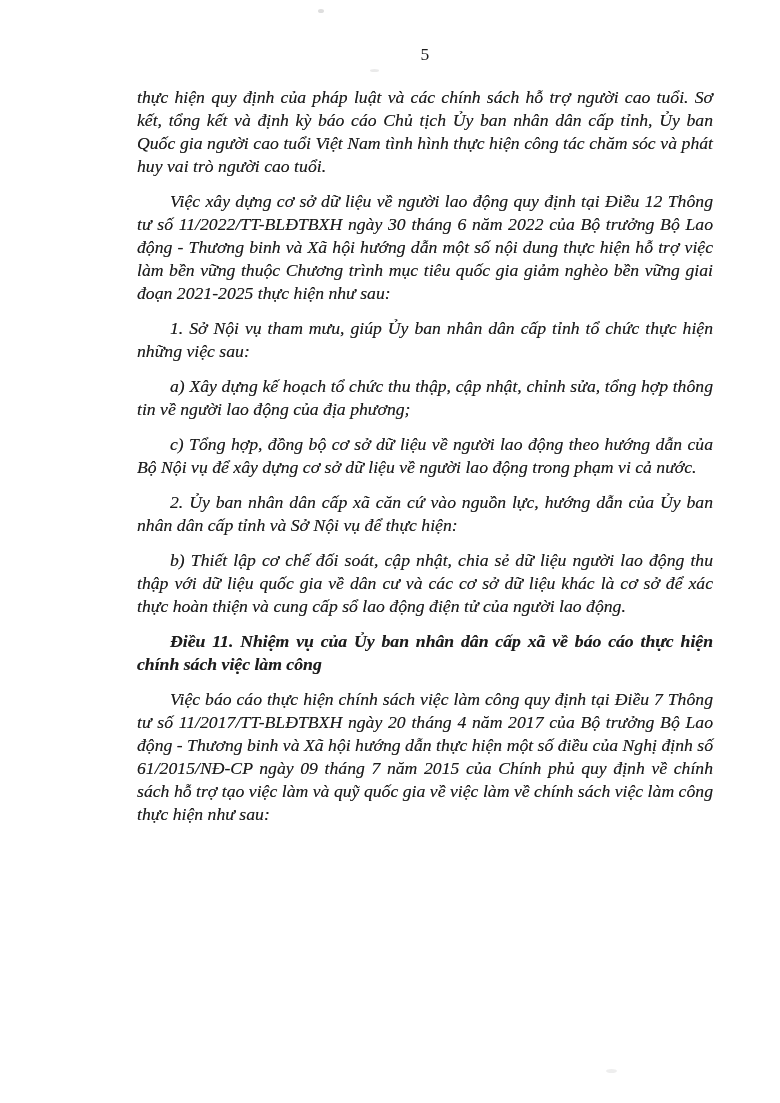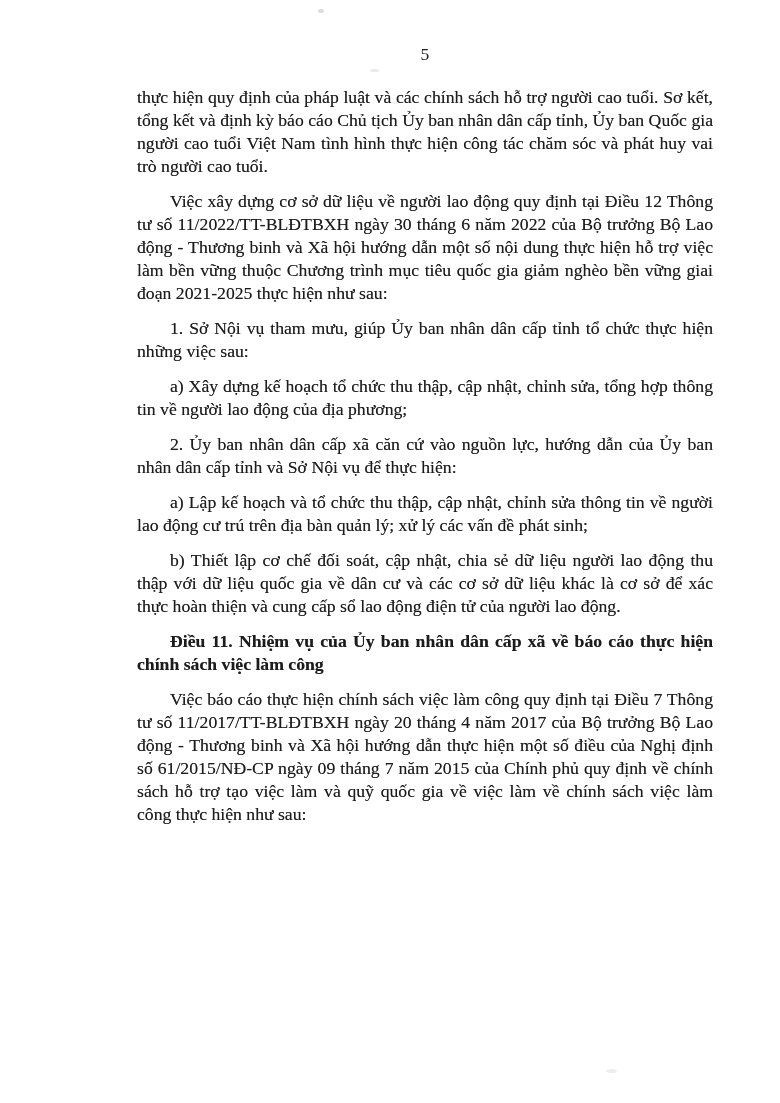--- a/index.html
+++ b/index.html
@@ -32,20 +32,21 @@
     left: 137px;
     width: 576px;
     font-size: 17.7px;
     line-height: 23px;
     text-align: justify;
     text-shadow: 0 0 0.5px rgba(20,20,20,0.55);
   }
   .content p {
     margin: 0 0 12px 0;
     text-indent: 33px;
+    font-style: italic;
   }
   .content p.cont {
     text-indent: 0;
   }
   .content p.h {
     font-weight: bold;
   }
   
   .speck {
     position: absolute;
@@ -75,24 +76,24 @@
     <p class="cont">thực hiện quy định của pháp luật và các chính sách hỗ trợ người cao tuổi. Sơ kết, tổng kết và định kỳ báo cáo Chủ tịch Ủy ban nhân dân cấp tỉnh, Ủy ban Quốc gia người cao tuổi Việt Nam tình hình thực hiện công tác chăm sóc và phát huy vai trò người cao tuổi.</p>
 
 
     <p>Việc xây dựng cơ sở dữ liệu về người lao động quy định tại Điều 12 Thông tư số 11/2022/TT-BLĐTBXH ngày 30 tháng 6 năm 2022 của Bộ trưởng Bộ Lao động - Thương binh và Xã hội hướng dẫn một số nội dung thực hiện hỗ trợ việc làm bền vững thuộc Chương trình mục tiêu quốc gia giảm nghèo bền vững giai đoạn 2021-2025 thực hiện như sau:</p>
 
     <p>1. Sở Nội vụ tham mưu, giúp Ủy ban nhân dân cấp tỉnh tổ chức thực hiện những việc sau:</p>
 
     <p>a) Xây dựng kế hoạch tổ chức thu thập, cập nhật, chỉnh sửa, tổng hợp thông tin về người lao động của địa phương;</p>
 
 
+    <p>c) Tổng hợp, đồng bộ cơ sở dữ liệu về người lao động theo hướng dẫn của Bộ Nội vụ để xây dựng cơ sở dữ liệu về người lao động trong phạm vi cả nước.</p>
 
     <p>2. Ủy ban nhân dân cấp xã căn cứ vào nguồn lực, hướng dẫn của Ủy ban nhân dân cấp tỉnh và Sở Nội vụ để thực hiện:</p>
 
-    <p>a) Lập kế hoạch và tổ chức thu thập, cập nhật, chỉnh sửa thông tin về người lao động cư trú trên địa bàn quản lý; xử lý các vấn đề phát sinh;</p>
 
     <p>b) Thiết lập cơ chế đối soát, cập nhật, chia sẻ dữ liệu người lao động thu thập với dữ liệu quốc gia về dân cư và các cơ sở dữ liệu khác là cơ sở để xác thực hoàn thiện và cung cấp sổ lao động điện tử của người lao động.</p>
 
 
     <p class="h">Điều 11. Nhiệm vụ của Ủy ban nhân dân cấp xã về báo cáo thực hiện chính sách việc làm công</p>
 
     <p>Việc báo cáo thực hiện chính sách việc làm công quy định tại Điều 7 Thông tư số 11/2017/TT-BLĐTBXH ngày 20 tháng 4 năm 2017 của Bộ trưởng Bộ Lao động - Thương binh và Xã hội hướng dẫn thực hiện một số điều của Nghị định số 61/2015/NĐ-CP ngày 09 tháng 7 năm 2015 của Chính phủ quy định về chính sách hỗ trợ tạo việc làm và quỹ quốc gia về việc làm về chính sách việc làm công thực hiện như sau:</p>
 
   </div>
 </div>

